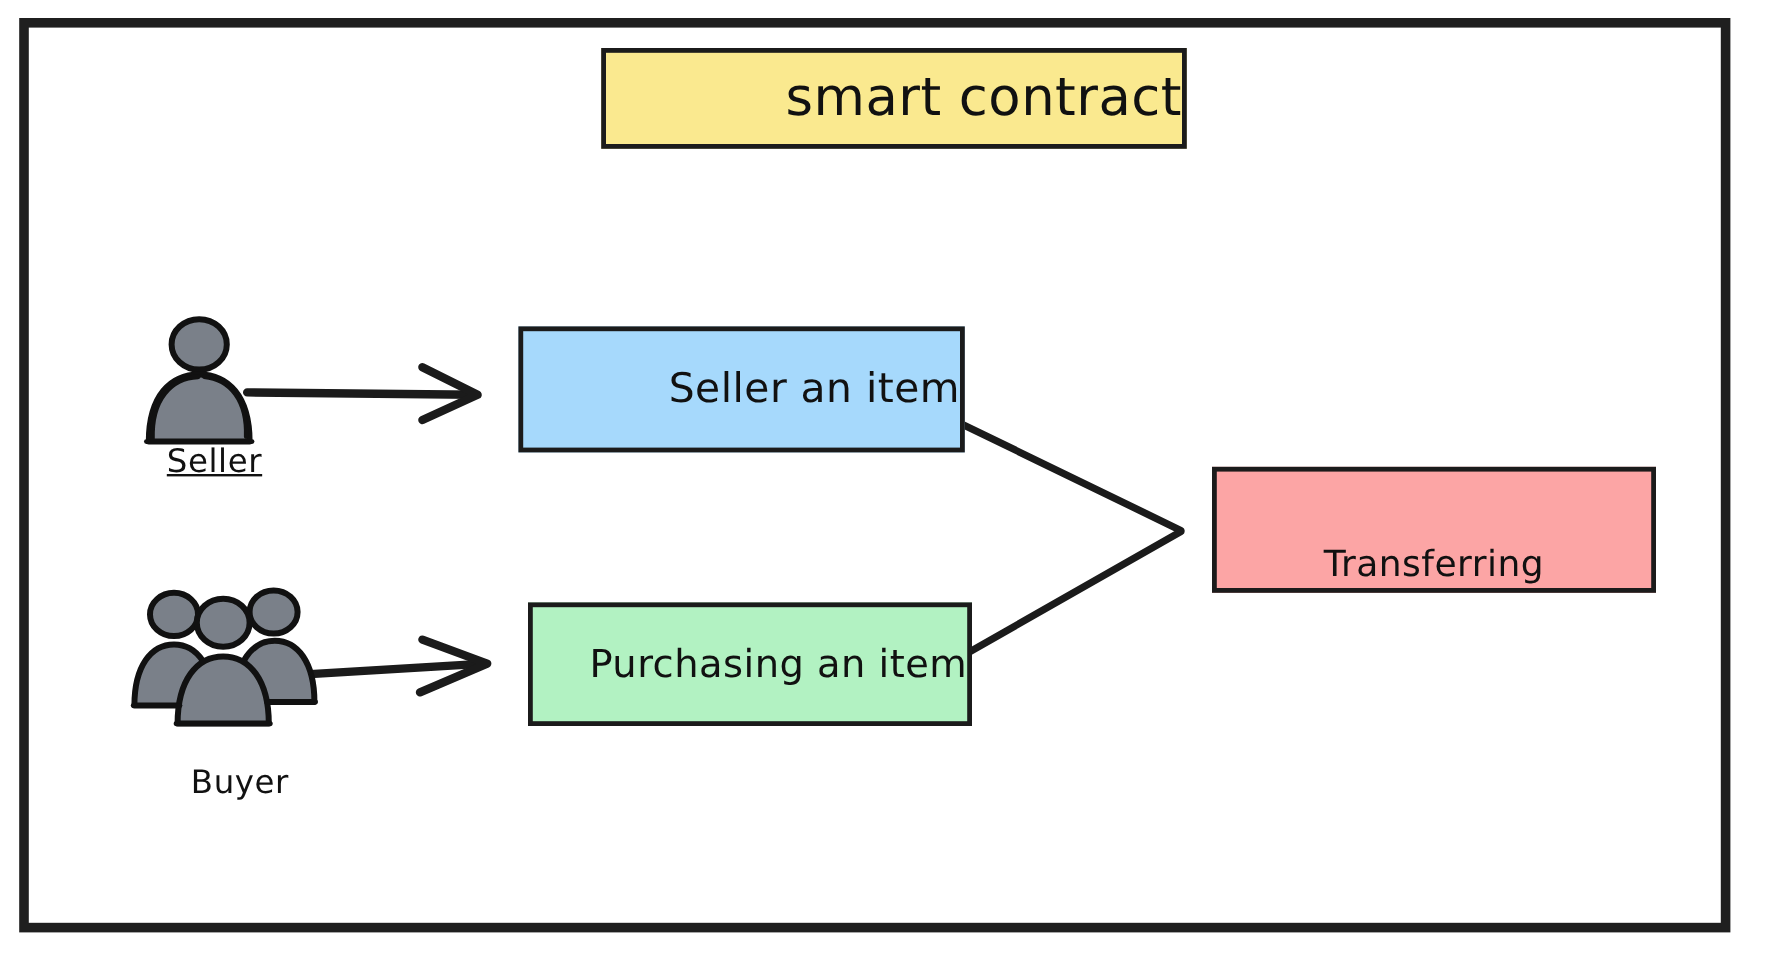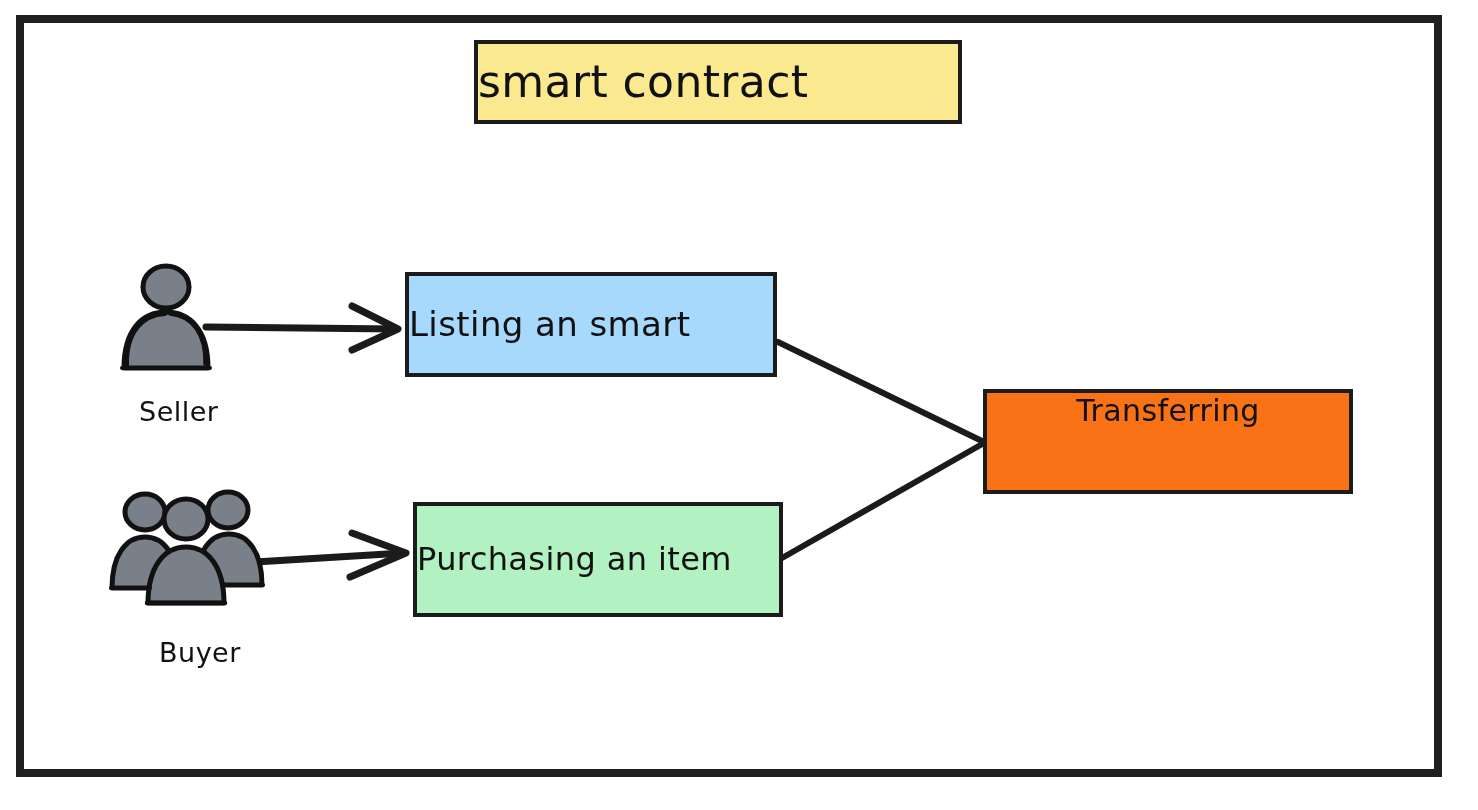--- a/index.html
+++ b/index.html
@@ -33,26 +33,27 @@
     background: transparent;
   }
 
   
   .node {
     position: absolute;
     box-sizing: border-box;
     border: 4px solid #1b1b1b;
     display: flex;
     align-items: center;
-    justify-content: flex-start;
+    justify-content: flex-end;
     text-align: center;
     color: #111111;
     font-family: "DejaVu Sans", sans-serif;
     line-height: 1.22;
     letter-spacing: 0.4px;
+    margin-left: 27px;
   }
 
   #node-title {
     left: 474px;
     top: 40px;
     width: 488px;
     height: 84px;
     background: #fae98f;
     font-size: 44px;
   }
@@ -63,46 +64,46 @@
     width: 372px;
     height: 105px;
     background: #a6d9fc;
     font-size: 34px;
   }
 
   #node-purchasing {
     left: 413px;
     top: 502px;
     width: 370px;
-    height: 115px;
+    height: 103px;
     background: #b2f2c2;
     font-size: 32px;
   }
 
   #node-transfer {
     left: 983px;
     top: 389px;
     width: 370px;
     height: 105px;
-    background: #f97316;
+    background: #fca5a5;
     font-size: 30px;
     flex-direction: column;
   }
   #node-transfer .line2 { display: block; }
 
   
   .actor-label {
     position: absolute;
     color: #111111;
     font-family: "DejaVu Sans", sans-serif;
     font-size: 27px;
     letter-spacing: 0.5px;
     white-space: nowrap;
   }
-  #label-seller { left: 139px; top: 396px; }
+  #label-seller { left: 139px; top: 369px; text-decoration: underline; }
   #label-buyer  { left: 159px; top: 637px; }
 
   
   .actor-icon { position: absolute; }
   #icon-seller { left: 110px; top: 258px; width: 150px; height: 120px; }
   #icon-buyer  { left: 108px; top: 485px; width: 170px; height: 125px; }
 
   
   #connectors {
     position: absolute;
@@ -139,21 +140,21 @@
     <g>
       <path d="M 782 558 L 984 443" stroke="#1b1b1b" stroke-width="6" stroke-linecap="round" fill="none"></path>
     </g>
   </svg>
 
   <div class="node" id="node-title">
     <span>smart contract</span>
   </div>
 
   <div class="node" id="node-listing">
-    <span>Listing an smart</span>
+    <span>Seller an item</span>
   </div>
 
   <div class="node" id="node-purchasing">
     <span>Purchasing an item</span>
   </div>
 
   <div class="node" id="node-transfer">
     <span class="line1">Transferring</span>
   </div>
 

